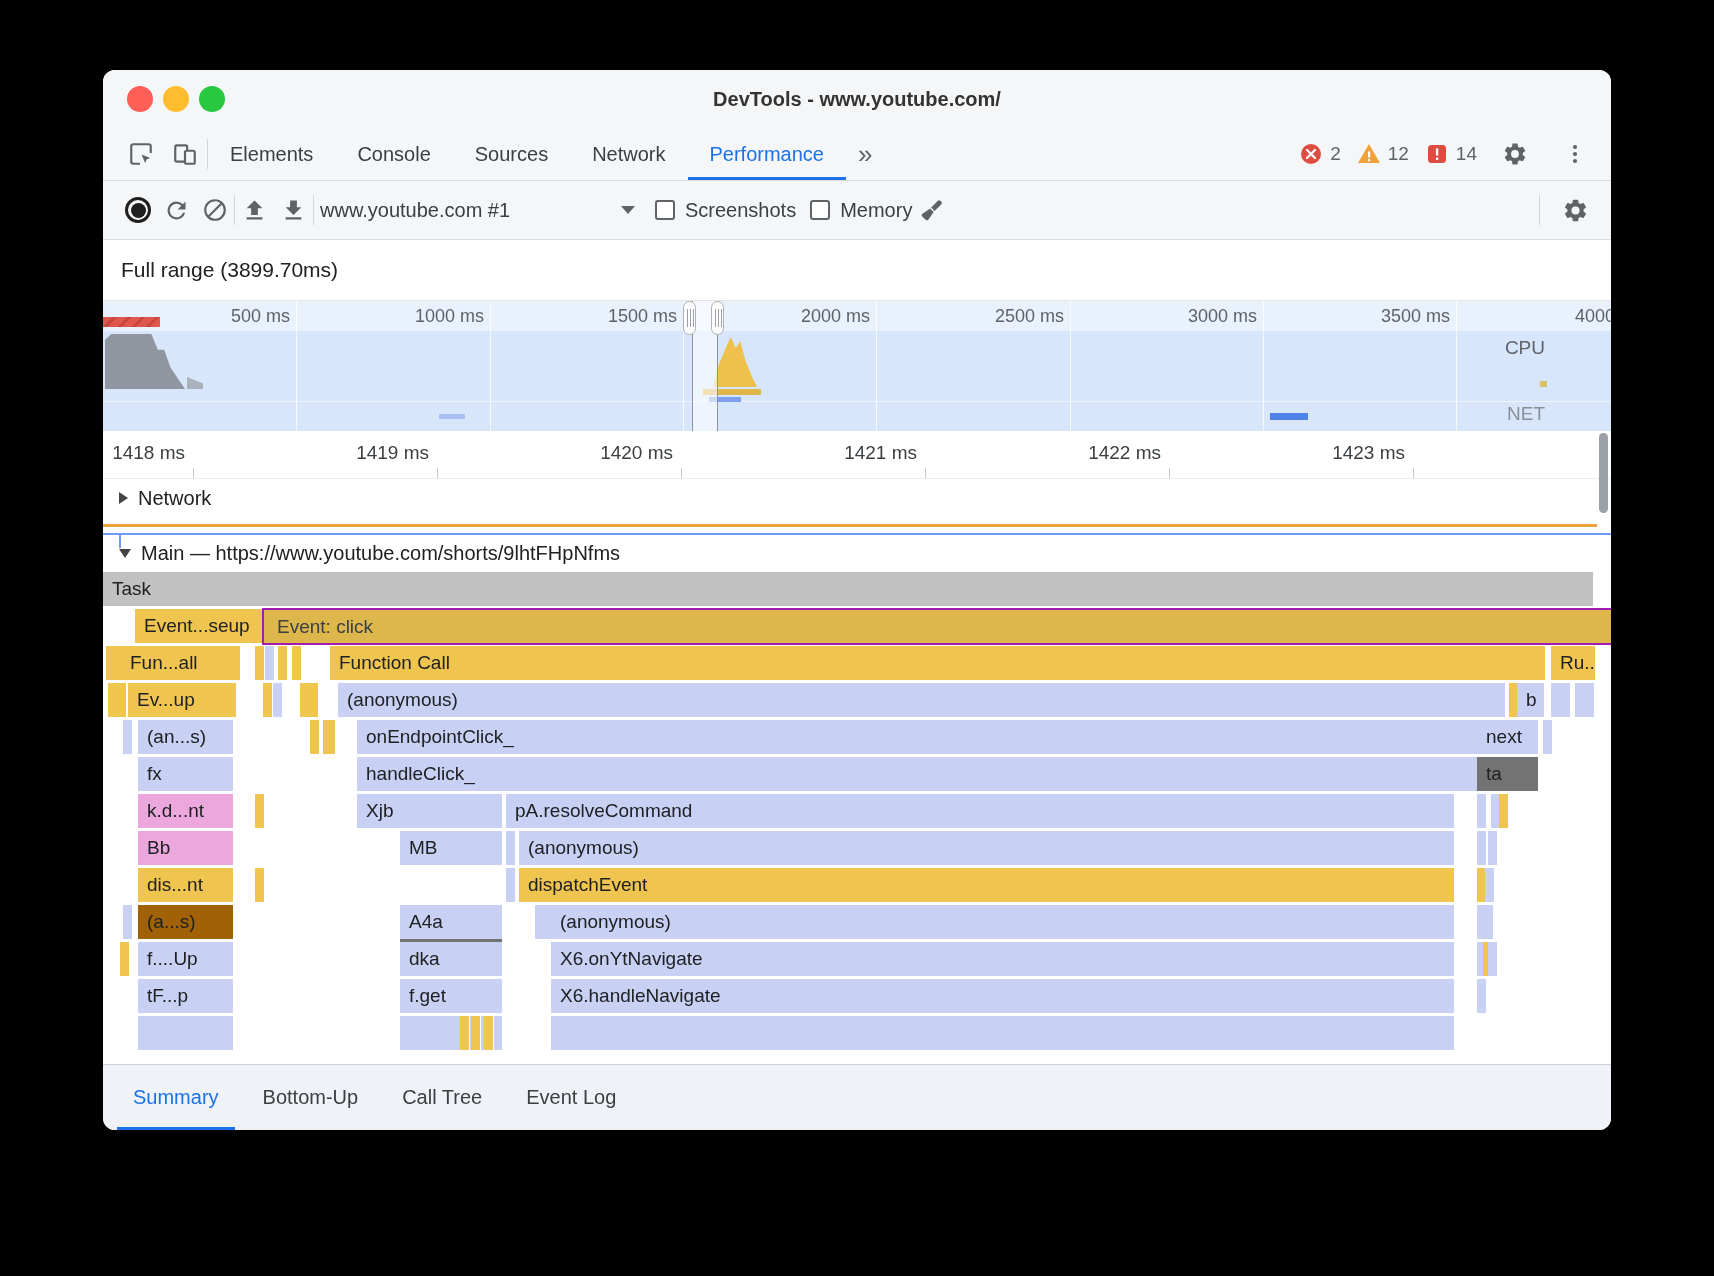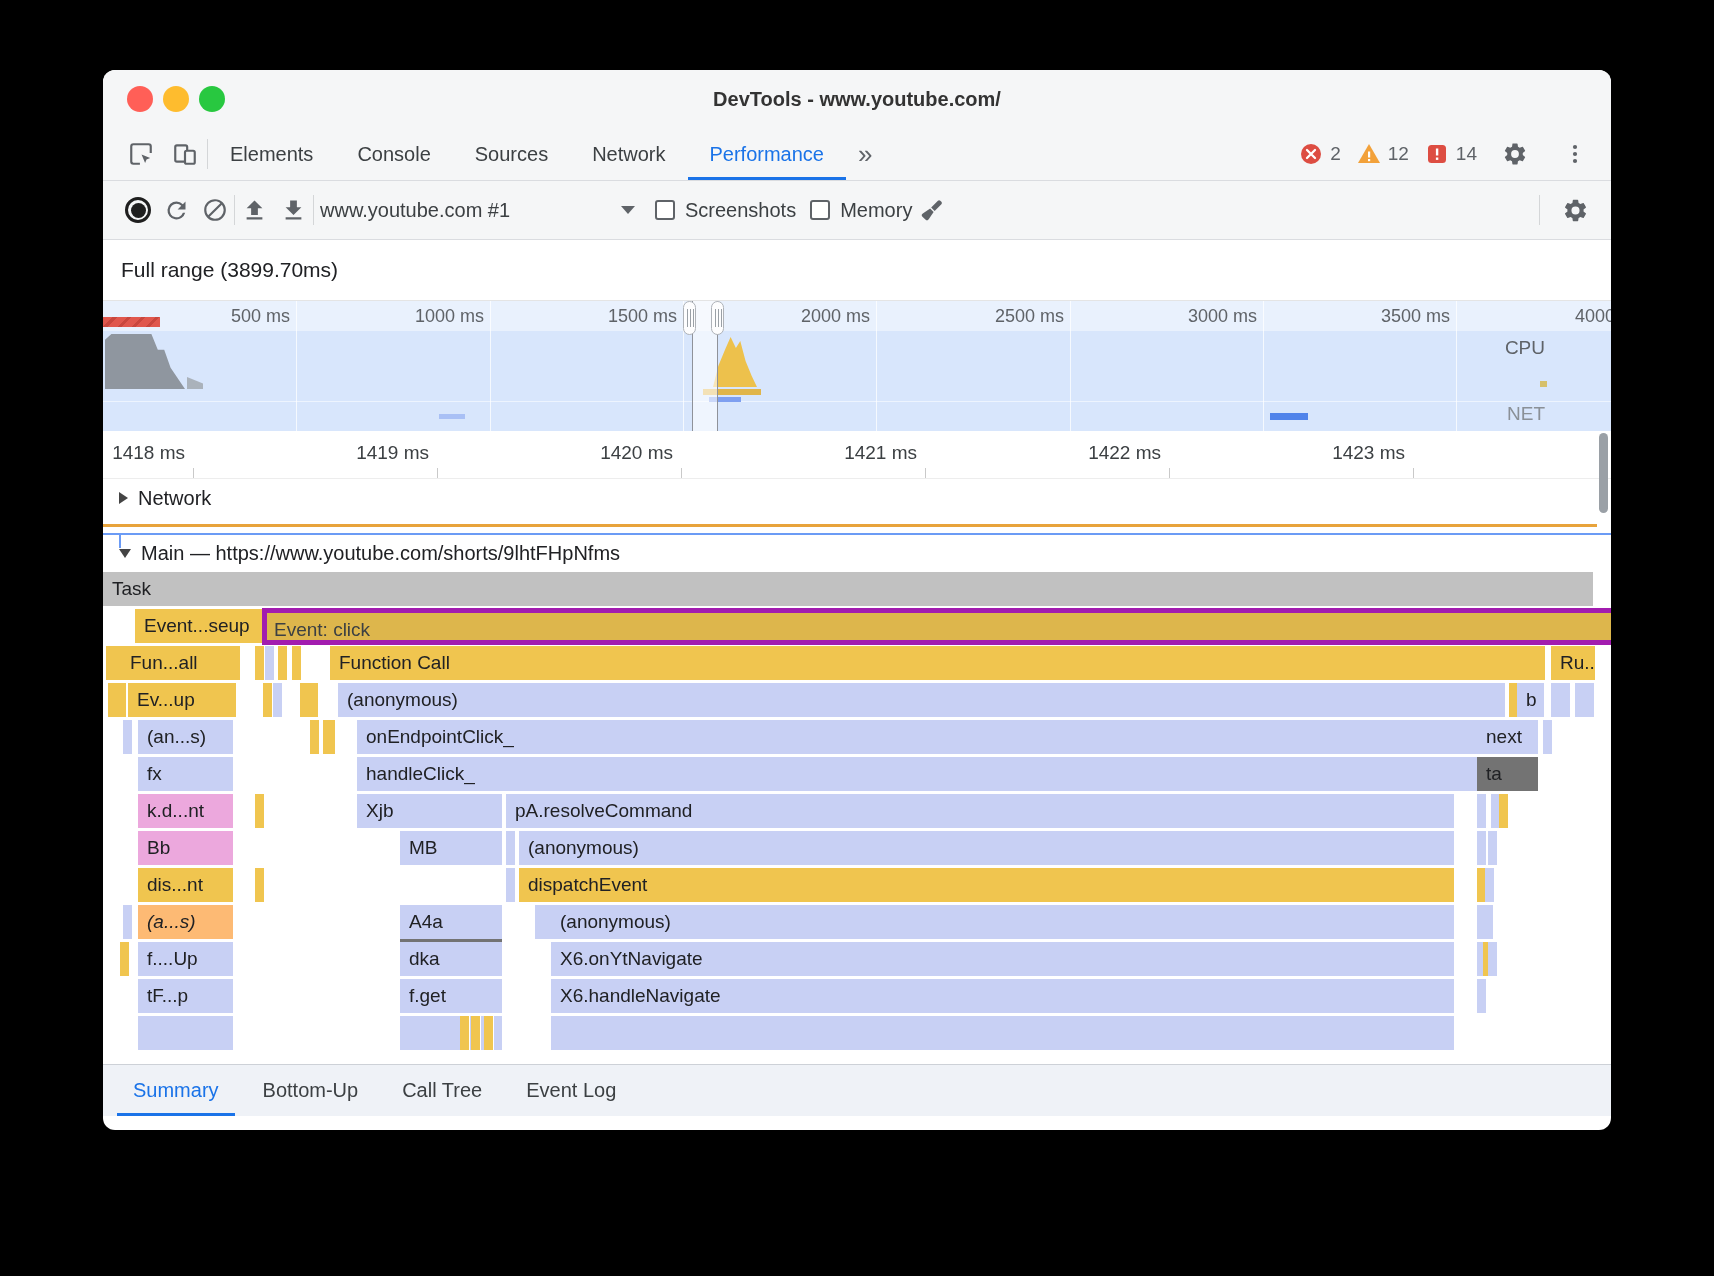--- a/index.html
+++ b/index.html
@@ -79,25 +79,25 @@
   .network-line { position: absolute; left: 0; top: 7px; height: 3px; width: 1494px; background: #e8a33b; }
   .track-main { border-top: 2px solid #6b9bf5; position: relative; }
   .track-main::before { content: ""; position: absolute; left: 16px; top: 0; width: 2px; height: 13px; background: #6b9bf5; }
   .flame { position: relative; height: 493px; background: #fff; overflow: hidden; }
   .flame-row { position: relative; height: 37px; }
   .flame-bar {
     position: absolute; top: 1px; height: 34px; overflow: hidden; white-space: nowrap;
     font-size: 19px; line-height: 34px; color: #202124; padding-left: 9px;
     border-right: 1px solid #fff;
   }
-  .flame-bar.selected { top: 0; height: 37px; line-height: 33px; border: 5px solid #a21caf; z-index: 2; padding-left: 7px; color: #3c4043; }
+  .flame-bar.selected { top: 0; height: 37px; line-height: 33px; border: 2px solid #a21caf; z-index: 2; padding-left: 13px; color: #3c4043; }
   .vscroll { position: absolute; top: 2px; right: 3px; width: 9px; height: 80px; background: #9aa0a6; border-radius: 5px; z-index: 5; }
 
   
-  .bottom-tabs { height: 52px; background: #eff2f7; border-top: 1px solid #cdd1d7; display: flex; align-items: stretch; padding-left: 8px; }
+  .bottom-tabs { height: 66px; background: #eff2f7; border-top: 1px solid #cdd1d7; display: flex; align-items: stretch; padding-left: 8px; }
   .btab { display: flex; align-items: center; padding: 0 22px; font-size: 20px; color: #3c4043; position: relative; white-space: nowrap; }
   .btab.active { color: #1a73e8; }
   .btab.active::after { content: ""; position: absolute; left: 6px; right: 6px; bottom: 0; height: 3px; background: #1a73e8; }
 </style>
 </head>
 <body>
 
 <div class="screen">
   <div class="window">
 
@@ -358,21 +358,21 @@
             <div class="flame-bar" style="left: 35px; width: 96px; background: rgb(240, 197, 79);">dis...nt</div>
             <div class="flame-bar" style="left: 152px; width: 3px; background: rgb(240, 197, 79);"></div>
             <div class="flame-bar" style="left: 297px; width: 103px; background: #737373; margin-top: 40px;">nbb</div>
             <div class="flame-bar" style="left: 403px; width: 10px; background: rgb(200, 208, 244);"></div>
             <div class="flame-bar" style="left: 416px; width: 936px; background: rgb(240, 197, 79);">dispatchEvent</div>
             <div class="flame-bar" style="left: 1374px; width: 5px; background: rgb(240, 197, 79);"></div>
             <div class="flame-bar" style="left: 1382px; width: 3px; background: rgb(200, 208, 244);"></div>
           </div>
           <div class="flame-row">
             <div class="flame-bar" style="left: 20px; width: 3px; background: rgb(200, 208, 244);"></div>
-            <div class="flame-bar" style="left: 35px; width: 96px; background: #fdba74; font-style: italic;">(a...s)</div>
+            <div class="flame-bar" style="left: 35px; width: 96px; background: #a16207;">(a...s)</div>
             <div class="flame-bar" style="left: 297px; width: 103px; background: rgb(200, 208, 244);">A4a</div>
             <div class="flame-bar" style="left: 432px; width: 5px; background: rgb(200, 208, 244);"></div>
             <div class="flame-bar" style="left: 440px; width: 4px; background: rgb(200, 208, 244);"></div>
             <div class="flame-bar" style="left: 448px; width: 904px; background: rgb(200, 208, 244);">(anonymous)</div>
             <div class="flame-bar" style="left: 1374px; width: 4px; background: rgb(200, 208, 244);"></div>
             <div class="flame-bar" style="left: 1381px; width: 3px; background: rgb(200, 208, 244);"></div>
           </div>
           <div class="flame-row">
             <div class="flame-bar" style="left: 17px; width: 7px; background: rgb(240, 197, 79);"></div>
             <div class="flame-bar" style="left: 35px; width: 96px; background: rgb(200, 208, 244);">f....Up</div>

